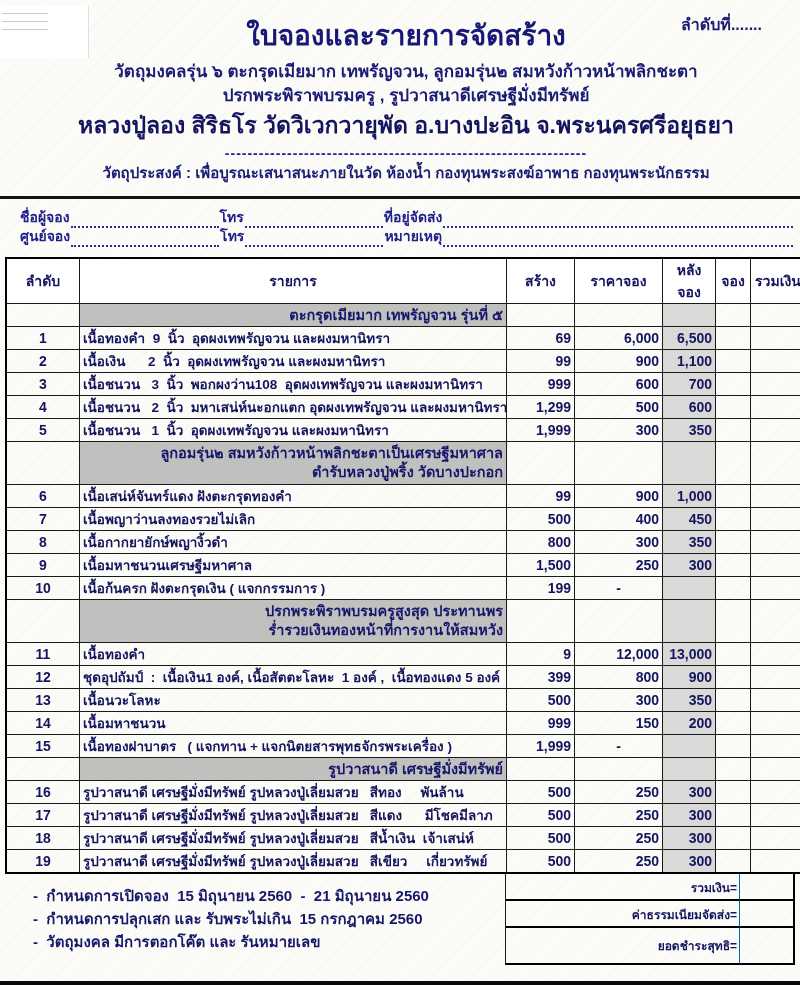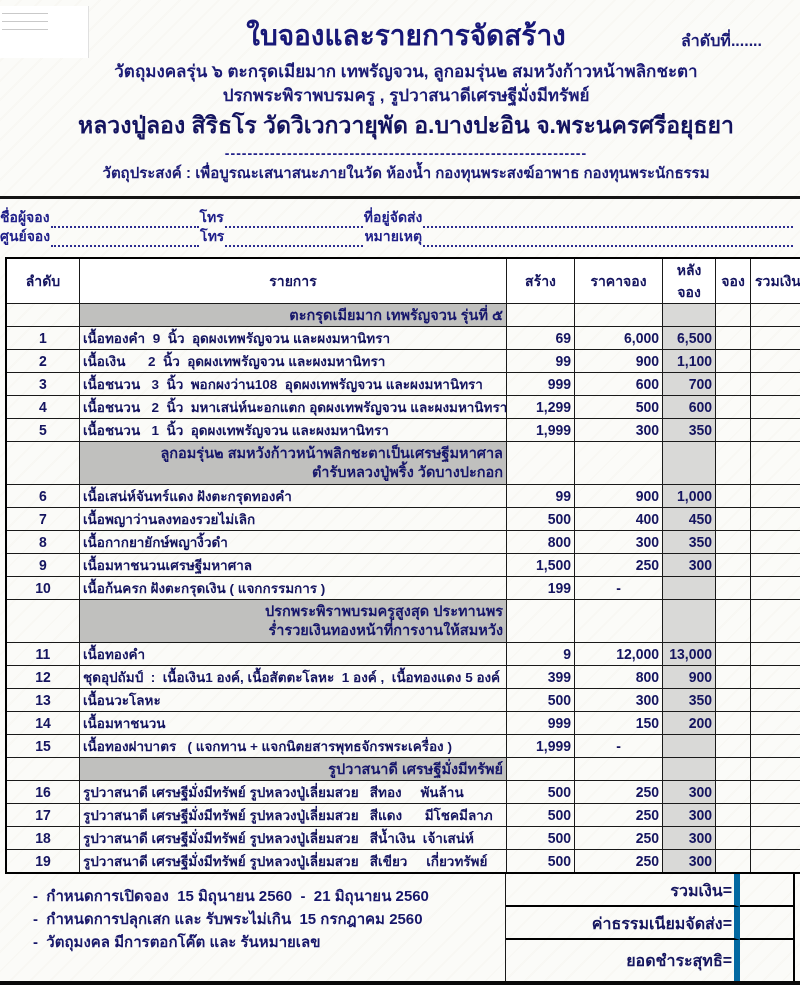--- a/index.html
+++ b/index.html
@@ -10,30 +10,30 @@
       #fbfbf8;
     font-family:"Liberation Sans", sans-serif;
     color:#1b1b75;
     position:relative;
     overflow:hidden;
     box-sizing:border-box;
     border-bottom:4px solid #0a0a0a;
   }
   .artifact{position:absolute;left:0;top:6px;width:88px;height:52px;background:#fff;border-right:1px solid #e0e0e0;}
   .artifact i{display:block;height:1px;background:#c9c9c9;margin:7px 40px 0 2px;}
-  .orderno{position:absolute;top:28px;right:38px;font-size:16px;font-weight:bold;color:#1b1b75;}
+  .orderno{position:absolute;top:12px;right:38px;font-size:16px;font-weight:bold;color:#1b1b75;}
   .head{ text-align:center; padding-top:20px;padding-left:12px;}
   .title{font-size:28px;font-weight:bold;color:#181878;line-height:32px;}
   .sub1{font-size:17px;font-weight:bold;margin-top:8px;line-height:24px;}
   .sub2{font-size:17px;font-weight:bold;line-height:24px;}
   .temple{font-size:23px;font-weight:bold;line-height:30px;margin-top:2px;color:#14145f;}
   .dashes{font-size:14px;font-weight:bold;letter-spacing:1px;line-height:18px;margin-top:4px;color:#23238a;white-space:nowrap;overflow:hidden;}
   .purpose{font-size:15px;font-weight:bold;margin-top:0;line-height:22px;}
   .rule{border:none;border-top:3px solid #141414;margin:12px 0 0 0;}
-  .formlines{padding:10px 6px 0 0;}
+  .formlines{padding:10px 6px 0 20px;}
   .fl{display:flex;align-items:flex-end;font-size:14px;font-weight:bold;height:19px;color:#20208a;}
   .fl .lbl{white-space:nowrap;}
   .fl .dots{border-bottom:2px dotted #2b2b8f;height:12px;margin:0 1px;}
   .d1{width:148px;} .d2{width:138px;} .d3{flex:1;}
   table.main{border-collapse:collapse;table-layout:fixed;width:790px;margin:10px 0 0 5px;border:2px solid #000;}
   table.main td,table.main th{border:1px solid #1a1a1a;padding:0 3px;overflow:hidden;}
   table.main th{font-size:14px;font-weight:bold;color:#14145f;height:23px;background:#fff;}
   td.c-no{width:66px;text-align:center;font-size:14px;font-weight:bold;color:#14145f;}
   td.c-desc{width:420px;text-align:left;font-size:13.5px;font-weight:bold;white-space:pre;color:#14145f;height:22px;}
   td.c-num{width:61px;text-align:right;font-size:14px;font-weight:bold;padding-right:8px;color:#14145f;}
@@ -42,21 +42,21 @@
   th.after-h{background:#c6c6c4;}
   td.c-book{width:28px;} td.c-total{width:48px;}
   td.c-dash{text-align:center;padding-right:3px;}
   td.section-cell{background:#c0c0be;text-align:right;font-size:14.5px;font-weight:bold;color:#16166b;line-height:19px;white-space:normal;margin-left:24px;}
   tr.two td{height:42px;}
   .bottom{display:flex;width:790px;margin-left:5px;}
   .bottom-left{width:500px;padding:10px 0 0 28px;box-sizing:border-box;}
   .sched{font-size:15px;font-weight:bold;line-height:23px;color:#17176a;white-space:pre;}
   .bottom-right{width:290px;}
   .srow{display:flex;border-left:1px solid #1a1a1a;}
-  .srow .slabel{flex:1;border-right:6px solid #0369a1;border-bottom:2px solid #000;text-align:right;font-size:16px;font-weight:bold;padding:4px 2px 2px 0;color:#15155f;}
+  .srow .slabel{flex:1;border-right:1px solid #0369a1;border-bottom:2px solid #000;text-align:right;font-size:12px;font-weight:bold;padding:4px 2px 2px 0;color:#15155f;}
   .srow .sval{width:53px;border-right:2px solid #000;border-bottom:2px solid #000;}
   .srow.first .slabel,.srow.first .sval{border-top:0;}
 </style>
 </head>
 <body>
 
 <div class="artifact">
     <i></i>
     <i></i>
     <i></i>

